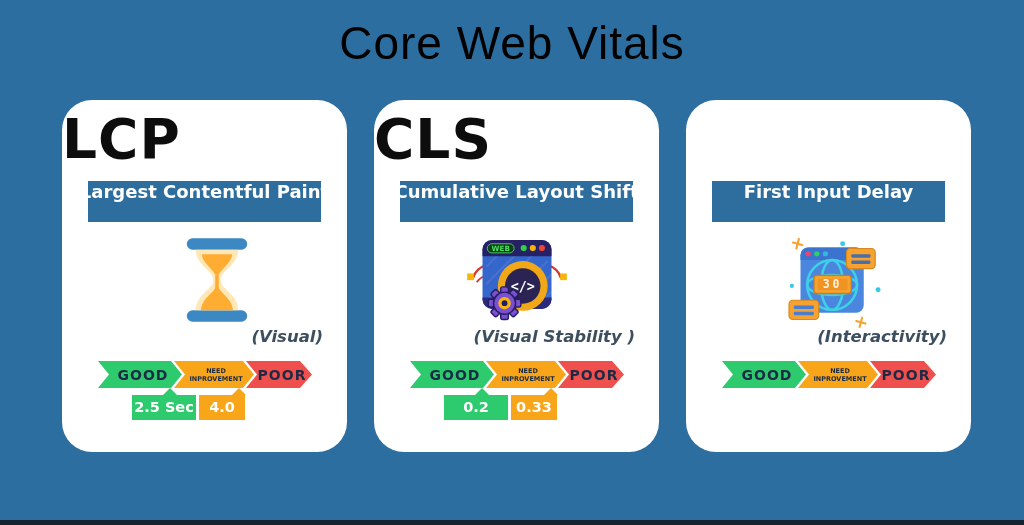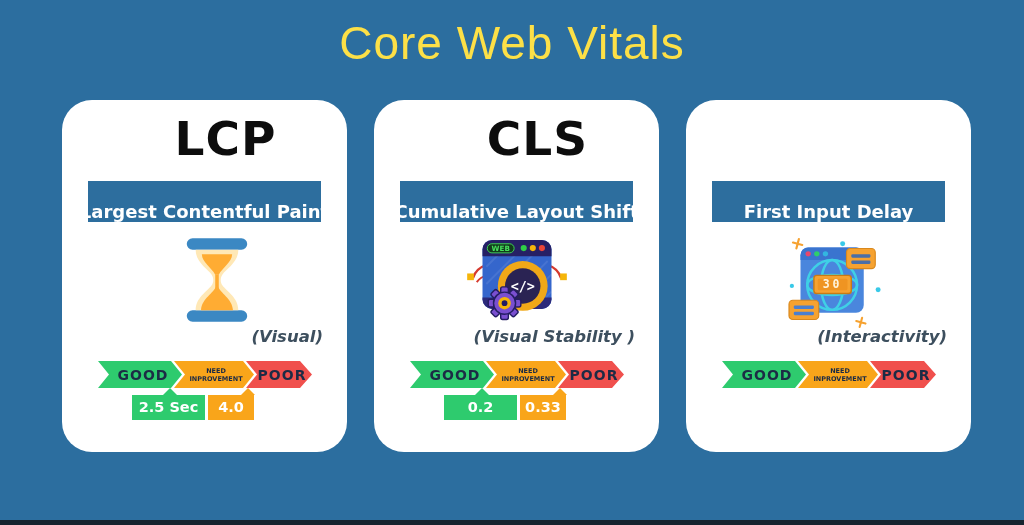--- a/index.html
+++ b/index.html
@@ -1,41 +1,41 @@
 <!DOCTYPE html>
 <html><head>
 <meta charset="utf-8">
 <style>
   html,body{margin:0;padding:0;}
   .stage{position:relative;width:1024px;height:525px;background:#2c6e9f;overflow:hidden;
          font-family:"DejaVu Sans",sans-serif;}
   .bottom-strip{position:absolute;left:0;bottom:0;width:100%;height:5px;background:#15232e;}
-  .title{position:absolute;top:16px;left:0;width:100%;text-align:center;color:#fde047;
+  .title{position:absolute;top:16px;left:0;width:100%;text-align:center;color:#000000;
          font-family:"Liberation Sans",sans-serif;font-size:46px;font-weight:400;letter-spacing:1px;}
   .card{position:absolute;top:100px;width:285px;height:352px;background:#ffffff;border-radius:30px;}
   .card--lcp{left:62px;}
   .card--cls{left:374px;}
   .card--fid{left:686px;}
-  .card-abbr{position:absolute;top:4px;left:0;width:100%;text-align:center;color:#0d0d0d;
-             font-size:47px;font-weight:700;letter-spacing:1px;line-height:70px;padding-left:21px;}
+  .card-abbr{position:absolute;top:4px;left:0;width:100%;text-align:left;color:#0d0d0d;
+             font-size:55px;font-weight:700;letter-spacing:1px;line-height:70px;}
   .banner{position:absolute;top:81px;left:26px;right:26px;height:41px;background:#2d6e9e;
-          display:flex;align-items:flex-end;justify-content:center;color:#ffffff;
+          display:flex;align-items:flex-start;justify-content:center;color:#ffffff;
           font-size:18px;font-weight:700;white-space:nowrap;}
   .icon-wrap{position:absolute;top:138px;left:12px;width:100%;height:92px;
              display:flex;justify-content:center;align-items:flex-start;}
   .icon-wrap.shift-cls{transform:translateX(-12px);}
   .icon-wrap.shift-fid{transform:translateX(-6px);}
   .caption{position:absolute;top:227px;right:24px;color:#3d4f5e;font-size:16.5px;
            font-style:italic;font-weight:700;}
   .chevron{position:absolute;top:261px;left:50%;transform:translateX(-50%);width:214px;height:27px;}
   .chevron text{font-family:"DejaVu Sans",sans-serif;fill:#1c2b45;}
   .value-row{position:absolute;top:295px;left:70px;display:flex;gap:3px;}
   .value-box{height:25px;line-height:25px;text-align:center;color:#ffffff;
              font-size:14.5px;font-weight:700;position:relative;}
-  .value-box.good{width:73px;background:#2ecb6e;}
+  .value-box.good{width:64px;background:#2ecb6e;}
   .value-box.poor{width:46px;background:#f9a51a;}
   .value-box::before{content:"";position:absolute;top:-7px;
              border-left:7px solid transparent;border-right:7px solid transparent;}
   .value-box.good::before{left:31px;border-bottom:7px solid #2ecb6e;}
   .value-box.poor::before{left:33px;border-bottom:7px solid #f9a51a;}
 </style>
 </head>
 <body>
 
 <div class="stage">

